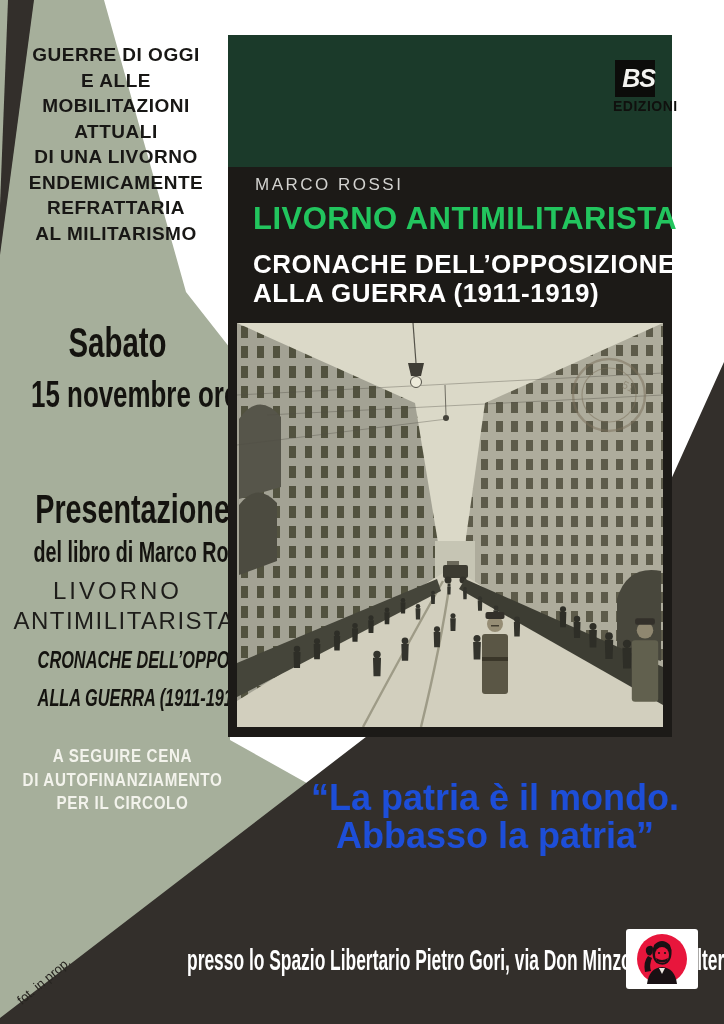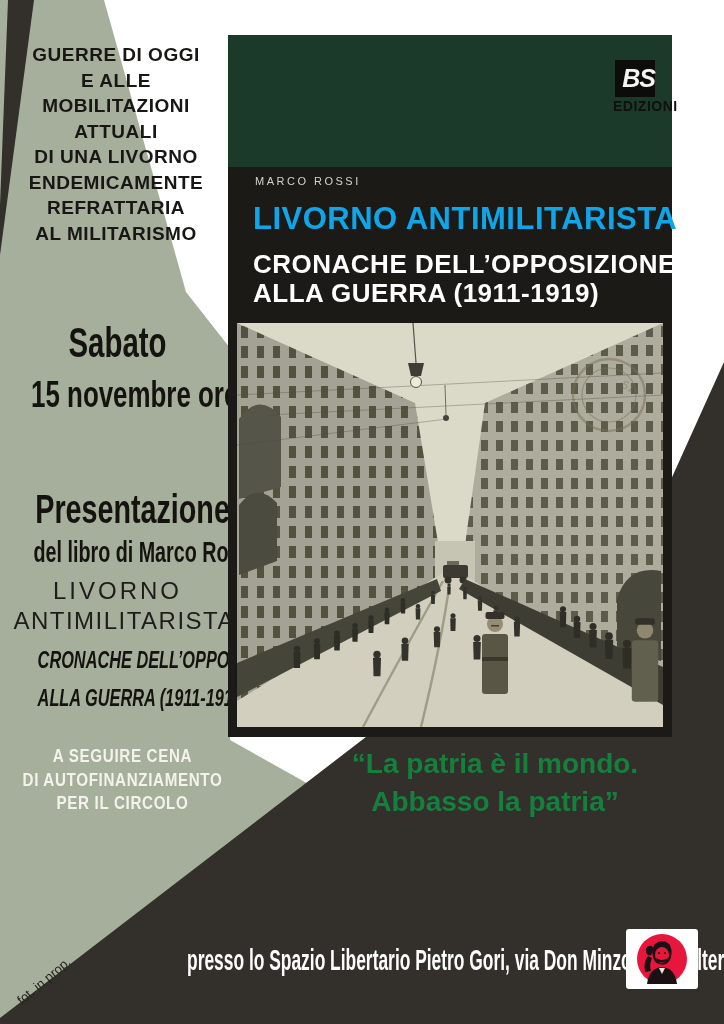--- a/index.html
+++ b/index.html
@@ -67,41 +67,41 @@
   .pub-box{
     right:17px;top:25px;width:40px;height:37px;background:#0c0c0a;
     color:#f4f4f0;text-align:right;font-weight:bold;font-size:25px;
     line-height:37px;font-style:italic;letter-spacing:-1px;
   }
   .pub-name{
     right:15px;top:63px;width:44px;text-align:center;
     color:#10100e;font-size:14px;letter-spacing:.5px;font-weight:bold;
   }
   .cover-author{
-    left:27px;top:140px;color:#d3d3d0;font-size:11px;letter-spacing:2.5px;
+    left:27px;top:140px;color:#d3d3d0;font-size:17px;letter-spacing:2.5px;
     white-space:nowrap;
   }
   .cover-title{
-    left:25px;top:166px;color:#0ea5e9;font-weight:bold;font-size:31px;
+    left:25px;top:166px;color:#22c55e;font-weight:bold;font-size:31px;
     letter-spacing:.5px;white-space:nowrap;
   }
   .cover-sub1{
     left:25px;top:214px;color:#ffffff;font-weight:bold;font-size:26px;
     letter-spacing:.5px;white-space:nowrap;
   }
   .cover-sub2{
     left:25px;top:243px;color:#ffffff;font-weight:bold;font-size:26px;
     letter-spacing:.5px;white-space:nowrap;
   }
   .photo{left:9px;top:288px;width:426px;height:404px;}
 
   
   .quote{
-    left:270px;top:745px;width:450px;text-align:center;
-    color:#15803d;font-weight:bold;font-size:28px;line-height:38px;
+    left:270px;top:779px;width:450px;text-align:center;
+    color:#1d4ed8;font-weight:bold;font-size:36px;line-height:38px;
   }
   .footer-venue{
     left:75px;top:944px;width:560px;text-align:center;color:#ffffff;
     font-weight:bold;font-size:29px;white-space:nowrap;
     transform:scaleX(.60);transform-origin:50% 0;
   }
   .credit{
     left:14px;top:996px;color:#26231f;font-size:13px;white-space:nowrap;
     transform:rotate(-40deg);transform-origin:0 0;
   }

